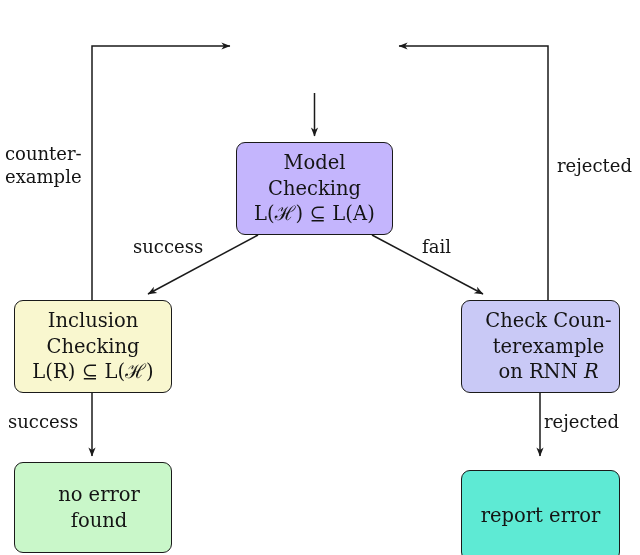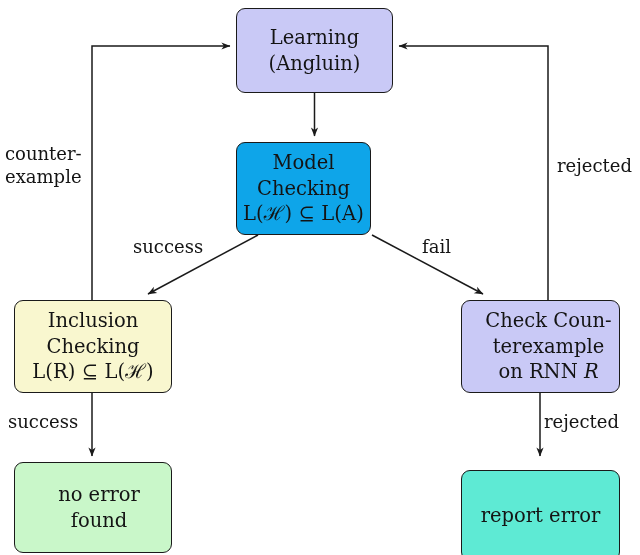--- a/index.html
+++ b/index.html
@@ -73,26 +73,22 @@
 
     <path d="M92,300 L92,46 L230,46" fill="none" stroke="#1a1a1a" stroke-width="1.5" marker-end="url(#ah)"></path>
 
     <path d="M92,393 L92,456" fill="none" stroke="#1a1a1a" stroke-width="1.5" marker-end="url(#ah)"></path>
 
     <path d="M548,300 L548,46 L399,46" fill="none" stroke="#1a1a1a" stroke-width="1.5" marker-end="url(#ah)"></path>
 
     <path d="M540,393 L540,456" fill="none" stroke="#1a1a1a" stroke-width="1.5" marker-end="url(#ah)"></path>
   </svg>
 
-  <div class="node" style="left:236px; top:8px; width:157px; height:85px; background:#c9c9f6;">
-    <span class="ln">Learning</span>
-    <span class="ln">(Angluin)</span>
-  </div>
 
-  <div class="node" style="left:236px; top:142px; width:135px; height:93px; background:#0ea5e9;">
+  <div class="node" style="left:236px; top:142px; width:157px; height:93px; background:#c4b5fd;">
     <span class="ln">Model</span>
     <span class="ln">Checking</span>
     <span class="ln math">L(ℋ) ⊆ L(A)</span>
   </div>
 
   <div class="node" style="left:14px; top:300px; width:158px; height:93px; background:#f9f7cf;">
     <span class="ln">Inclusion</span>
     <span class="ln">Checking</span>
     <span class="ln math">L(R) ⊆ L(ℋ)</span>
   </div>

